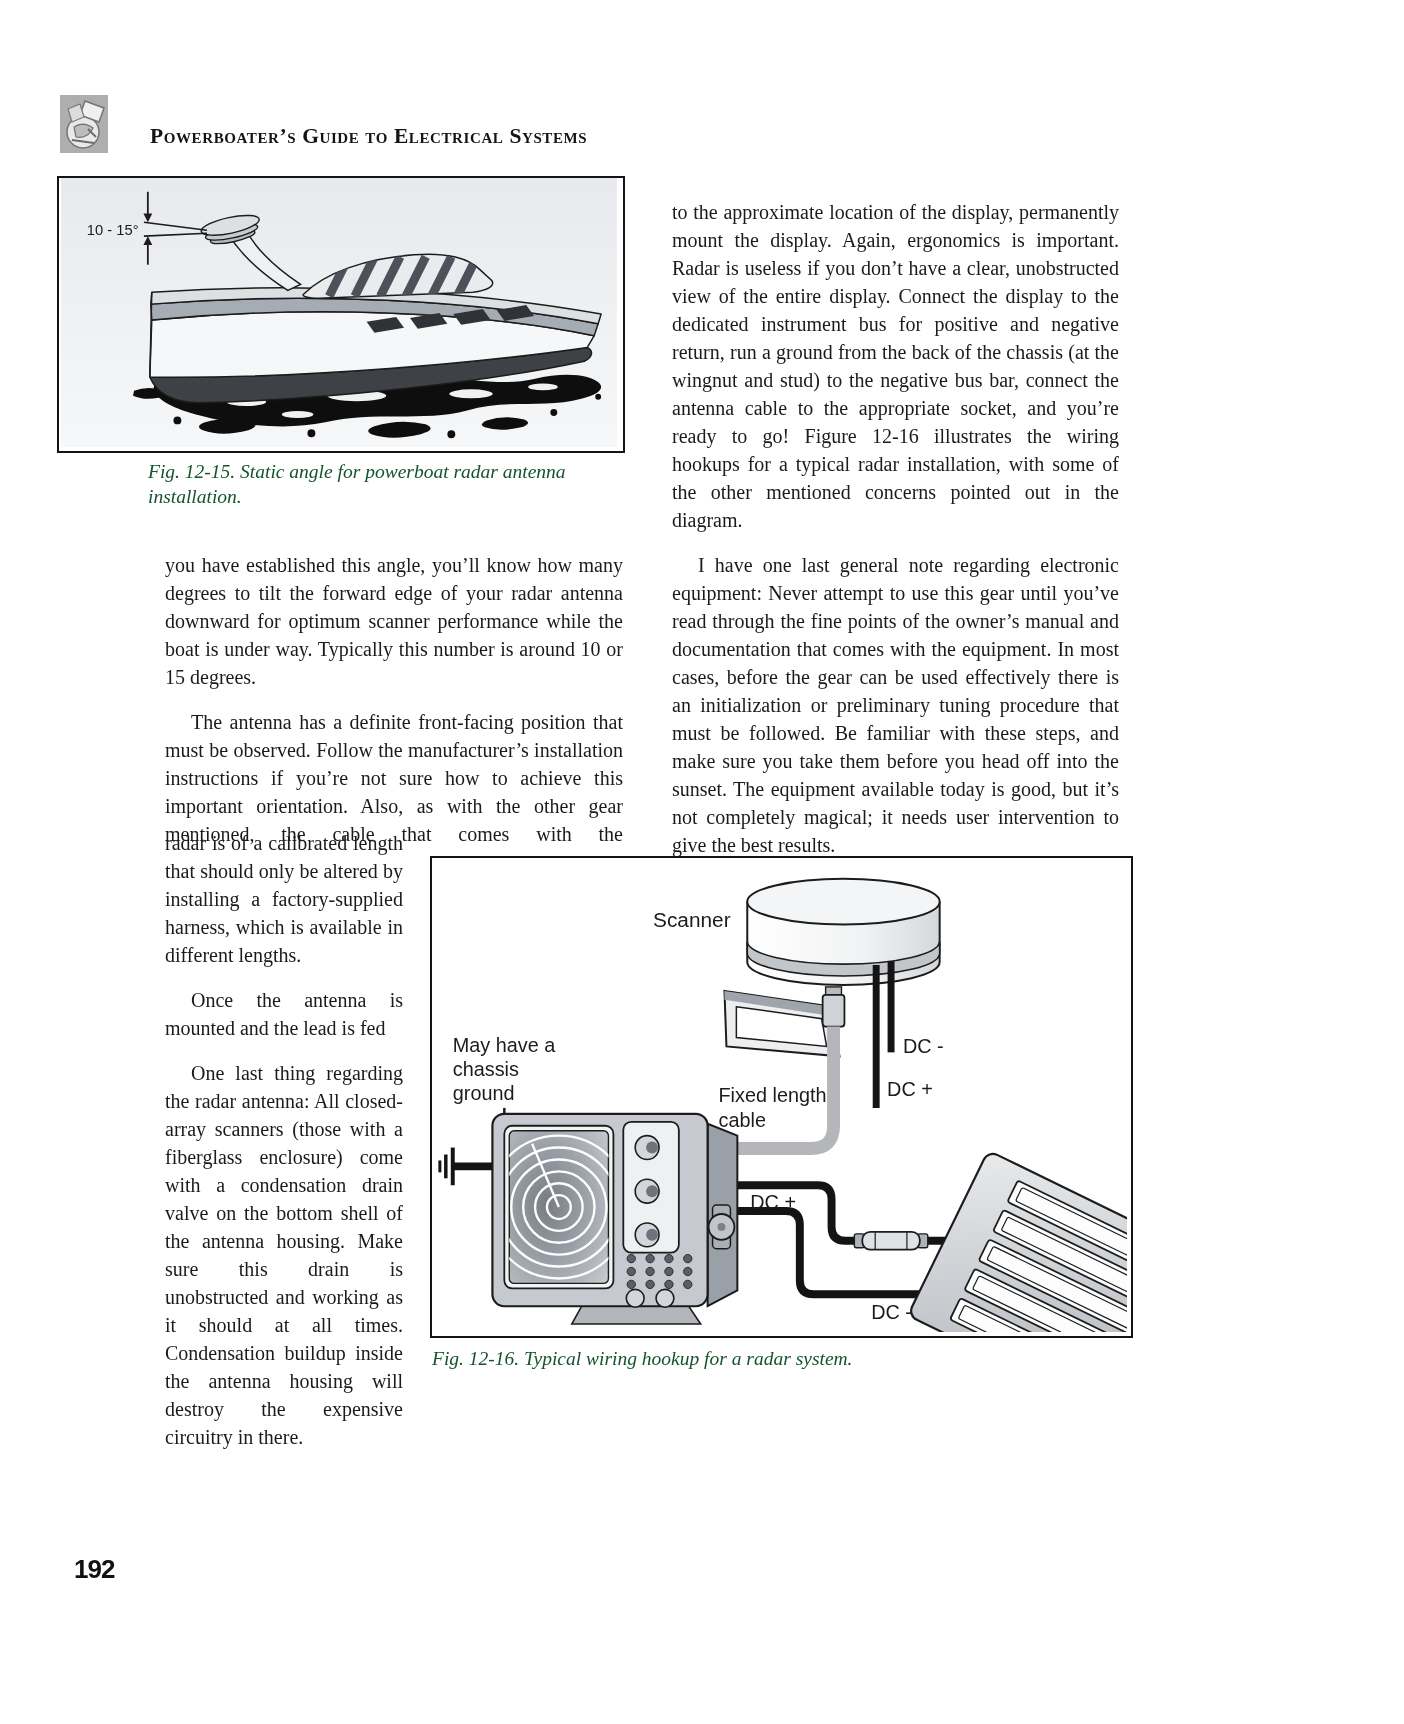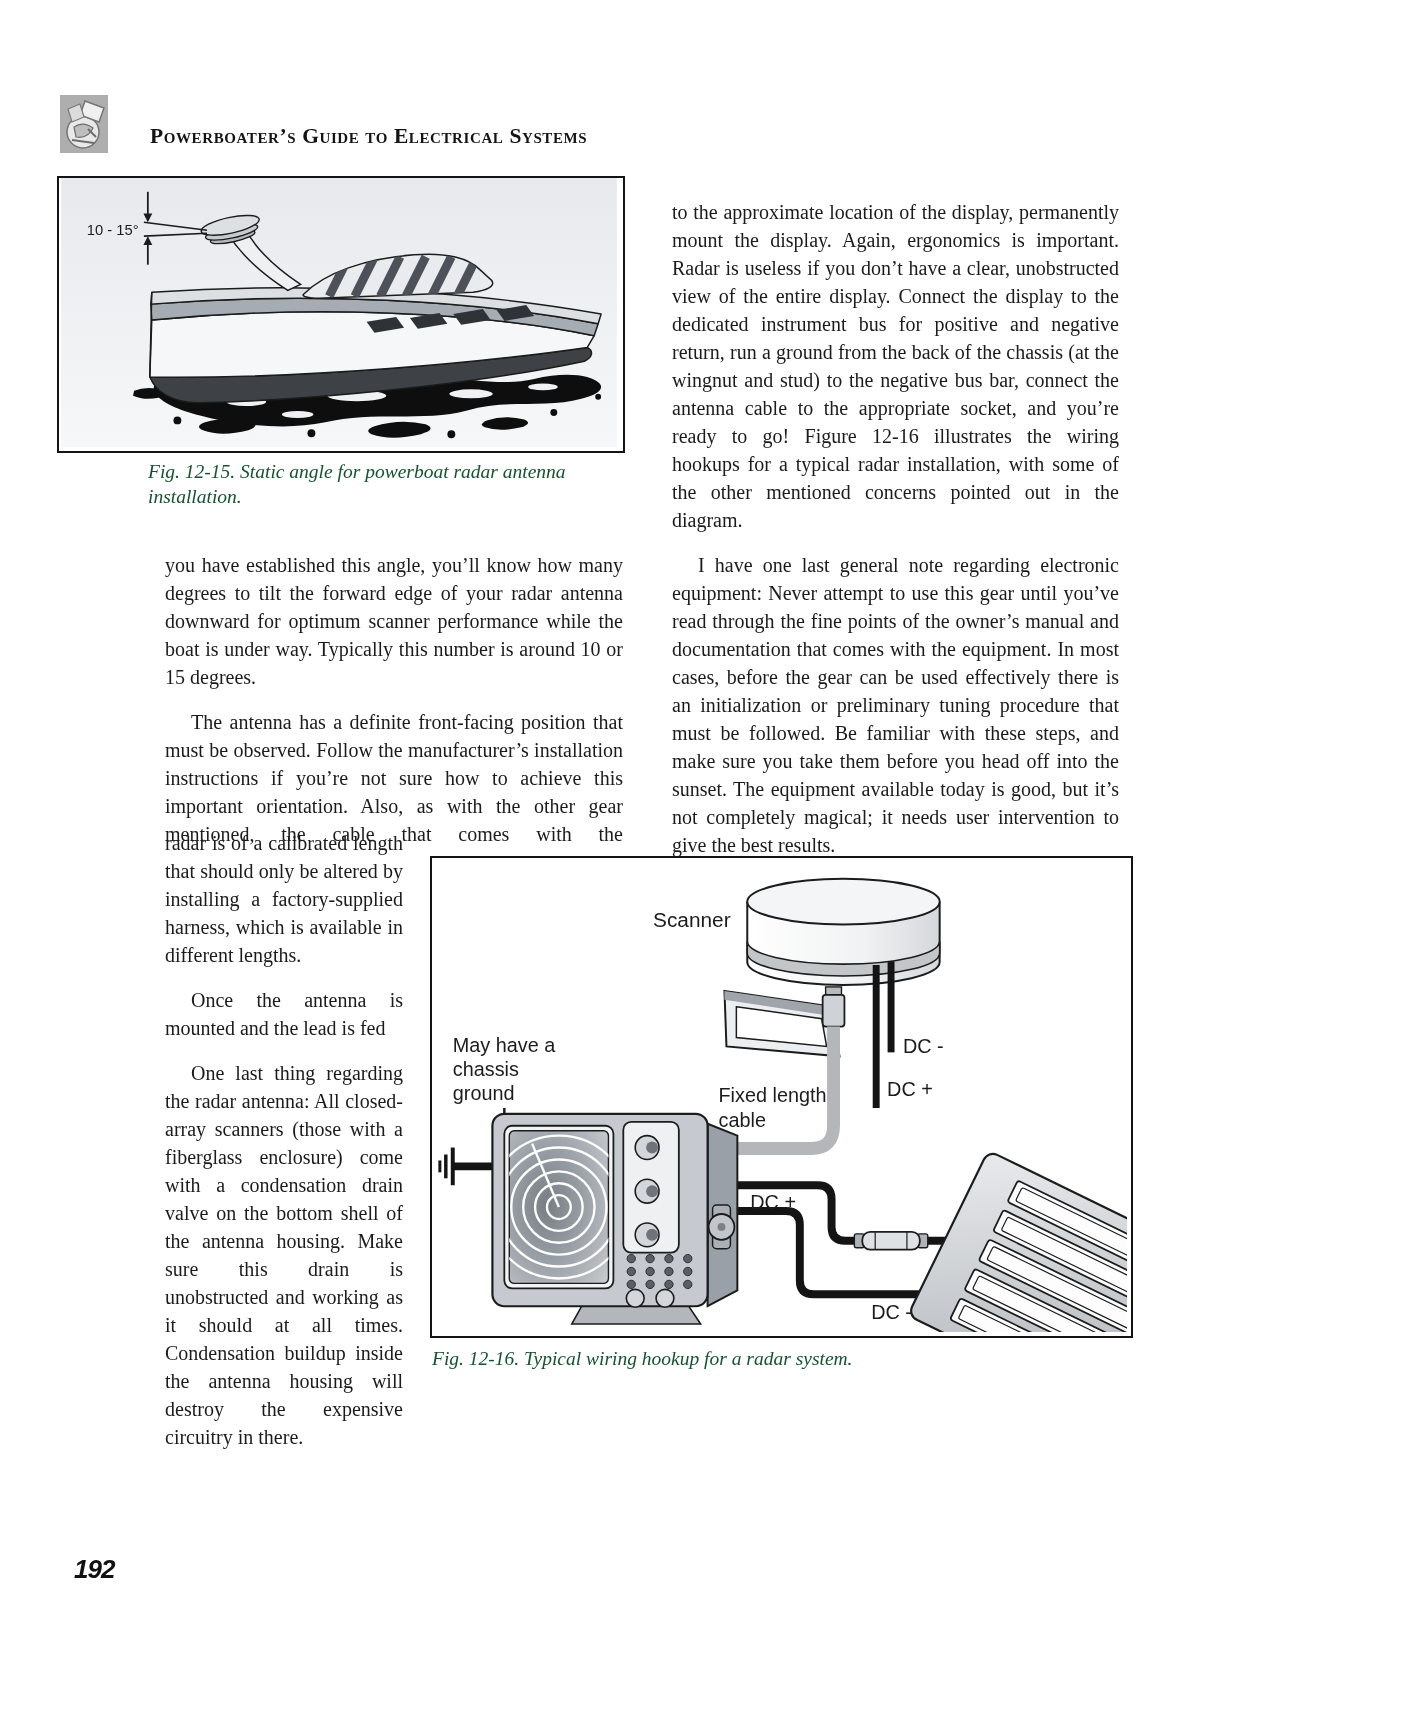--- a/index.html
+++ b/index.html
@@ -29,21 +29,20 @@
   #left-narrow{left:148px;top:812px;width:272px;}
   #right-col{left:655px;top:181px;width:481px;}
   .bodycol p{margin:17px;}
   .bodycol p.indent{text-indent:26px;}
   .bodycol p.cont{text-align-last:justify;}
   
   #page-number{
     position:absolute;left:74px;top:1554px;
     font-family:"Liberation Sans", sans-serif;font-weight:700;font-size:26px;color:#111;
     letter-spacing:-1px;
-    font-style:italic;
   }
   
   .diag-label{font-family:"Liberation Sans", sans-serif;fill:#1c1c1c;}
 </style>
 </head>
 <body>
 
 <div id="page">
 
   <svg id="chapter-icon" viewBox="0 0 48 58">

